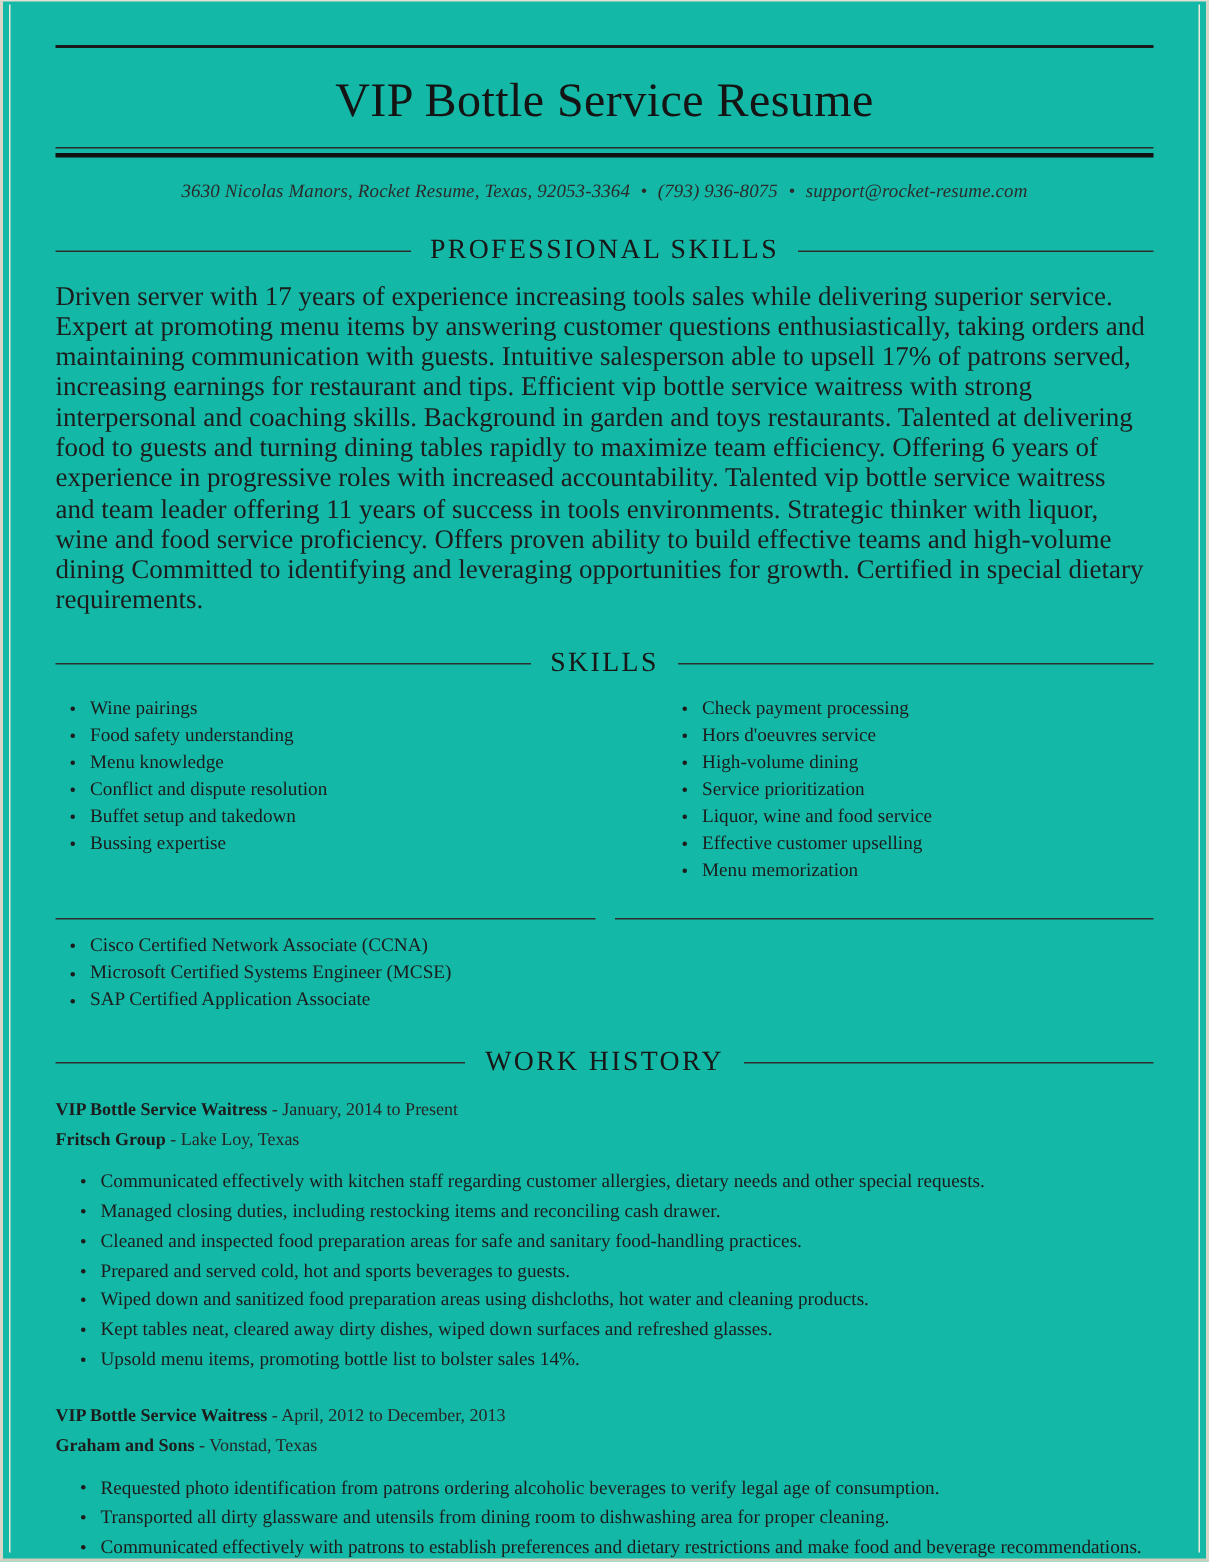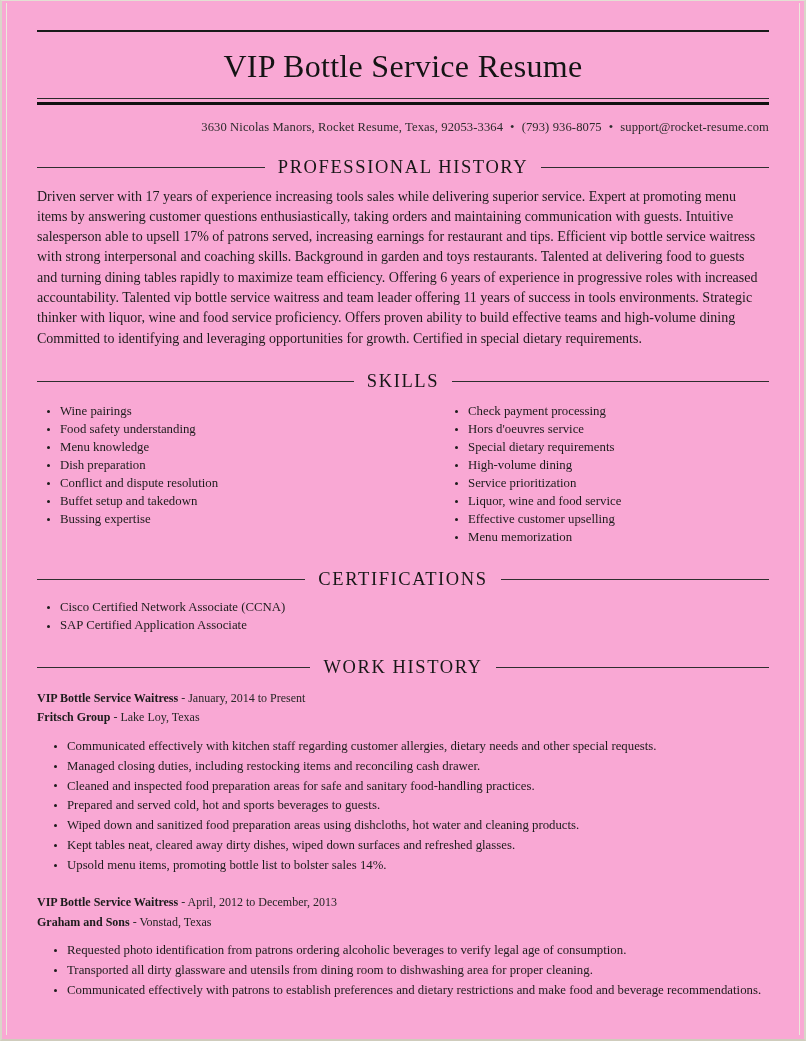--- a/index.html
+++ b/index.html
@@ -13,21 +13,21 @@
   body {
     font-family: "Liberation Serif", "DejaVu Serif", serif;
     color: #141414;
     -webkit-font-smoothing: antialiased;
   }
 
   .page {
     position: relative;
     width: 806px;
     height: 1041px;
-    background: #f9a8d4;
+    background: #14b8a6;
     border-left: 2px solid #d9d6c8;
     border-right: 2px solid #d9d6c8;
     border-top: 1px solid #e3e0d3;
     border-bottom: 2px solid #cfccbc;
     padding: 0 35px;
   }
 
   .page::before {
     content: "";
     position: absolute;
@@ -61,25 +61,26 @@
 
   .rule-double {
     border-top: 1px solid #2a2a2a;
     padding-top: 2.5px;
   }
   .rule-double > div {
     border-top: 3px solid #111;
   }
 
   .contact-line {
-    text-align: right;
+    text-align: center;
     font-size: 12.6px;
     color: #2b2b2b;
     padding: 15px 0 0;
     letter-spacing: 0.1px;
+    font-style: italic;
   }
   .contact-sep { padding: 0 7px; }
 
   
   .section-head {
     display: flex;
     align-items: center;
     gap: 13px;
     margin-top: 22px;
     margin-bottom: 9px;
@@ -94,21 +95,21 @@
     flex: 0 0 auto;
     font-size: 18.5px;
     letter-spacing: 1.6px;
     font-weight: 400;
     white-space: nowrap;
     color: #171717;
   }
 
   
   .summary {
-    font-size: 14px;
+    font-size: 18px;
     line-height: 20.3px;
     text-align: left;
     color: #1c1c1c;
     padding-right: 2px;
   }
 
   
   .skills-cols {
     display: flex;
     padding-top: 2px;
@@ -176,64 +177,62 @@
   <div class="rule-double">
       <div></div>
     </div>
 
   <div class="contact-line">
     <span>3630 Nicolas Manors, Rocket Resume, Texas, 92053-3364</span><span class="contact-sep">•</span><span>(793) 936-8075</span><span class="contact-sep">•</span><span>support@rocket-resume.com</span>
   </div>
 
   <div class="section-head">
     <span class="bar left"></span>
-    <span class="title">PROFESSIONAL HISTORY</span>
+    <span class="title">PROFESSIONAL SKILLS</span>
     <span class="bar right"></span>
   </div>
   <p class="summary">Driven server with 17 years of experience increasing tools sales while delivering superior service. Expert at promoting menu items by answering customer questions enthusiastically, taking orders and maintaining communication with guests. Intuitive salesperson able to upsell 17% of patrons served, increasing earnings for restaurant and tips. Efficient vip bottle service waitress with strong interpersonal and coaching skills. Background in garden and toys restaurants. Talented at delivering food to guests and turning dining tables rapidly to maximize team efficiency. Offering 6 years of experience in progressive roles with increased accountability. Talented vip bottle service waitress and team leader offering 11 years of success in tools environments. Strategic thinker with liquor, wine and food service proficiency. Offers proven ability to build effective teams and high-volume dining Committed to identifying and leveraging opportunities for growth. Certified in special dietary requirements.</p>
 
   <div class="section-head">
     <span class="bar left"></span>
     <span class="title">SKILLS</span>
     <span class="bar right"></span>
   </div>
   <div class="skills-cols">
     <div class="col left">
       <ul class="bullets">
         <li>Wine pairings</li>
         <li>Food safety understanding</li>
         <li>Menu knowledge</li>
-        <li>Dish preparation</li>
         <li>Conflict and dispute resolution</li>
         <li>Buffet setup and takedown</li>
         <li>Bussing expertise</li>
       </ul>
     </div>
     <div class="col right">
       <ul class="bullets">
         <li>Check payment processing</li>
         <li>Hors d'oeuvres service</li>
-        <li>Special dietary requirements</li>
         <li>High-volume dining</li>
         <li>Service prioritization</li>
         <li>Liquor, wine and food service</li>
         <li>Effective customer upselling</li>
         <li>Menu memorization</li>
       </ul>
     </div>
   </div>
 
   <div class="section-head">
     <span class="bar left"></span>
-    <span class="title">CERTIFICATIONS</span>
     <span class="bar right"></span>
   </div>
   <div class="certs">
     <ul class="bullets">
       <li>Cisco Certified Network Associate (CCNA)</li>
+      <li>Microsoft Certified Systems Engineer (MCSE)</li>
       <li>SAP Certified Application Associate</li>
     </ul>
   </div>
 
   <div class="section-head">
     <span class="bar left"></span>
     <span class="title">WORK HISTORY</span>
     <span class="bar right"></span>
   </div>
 

